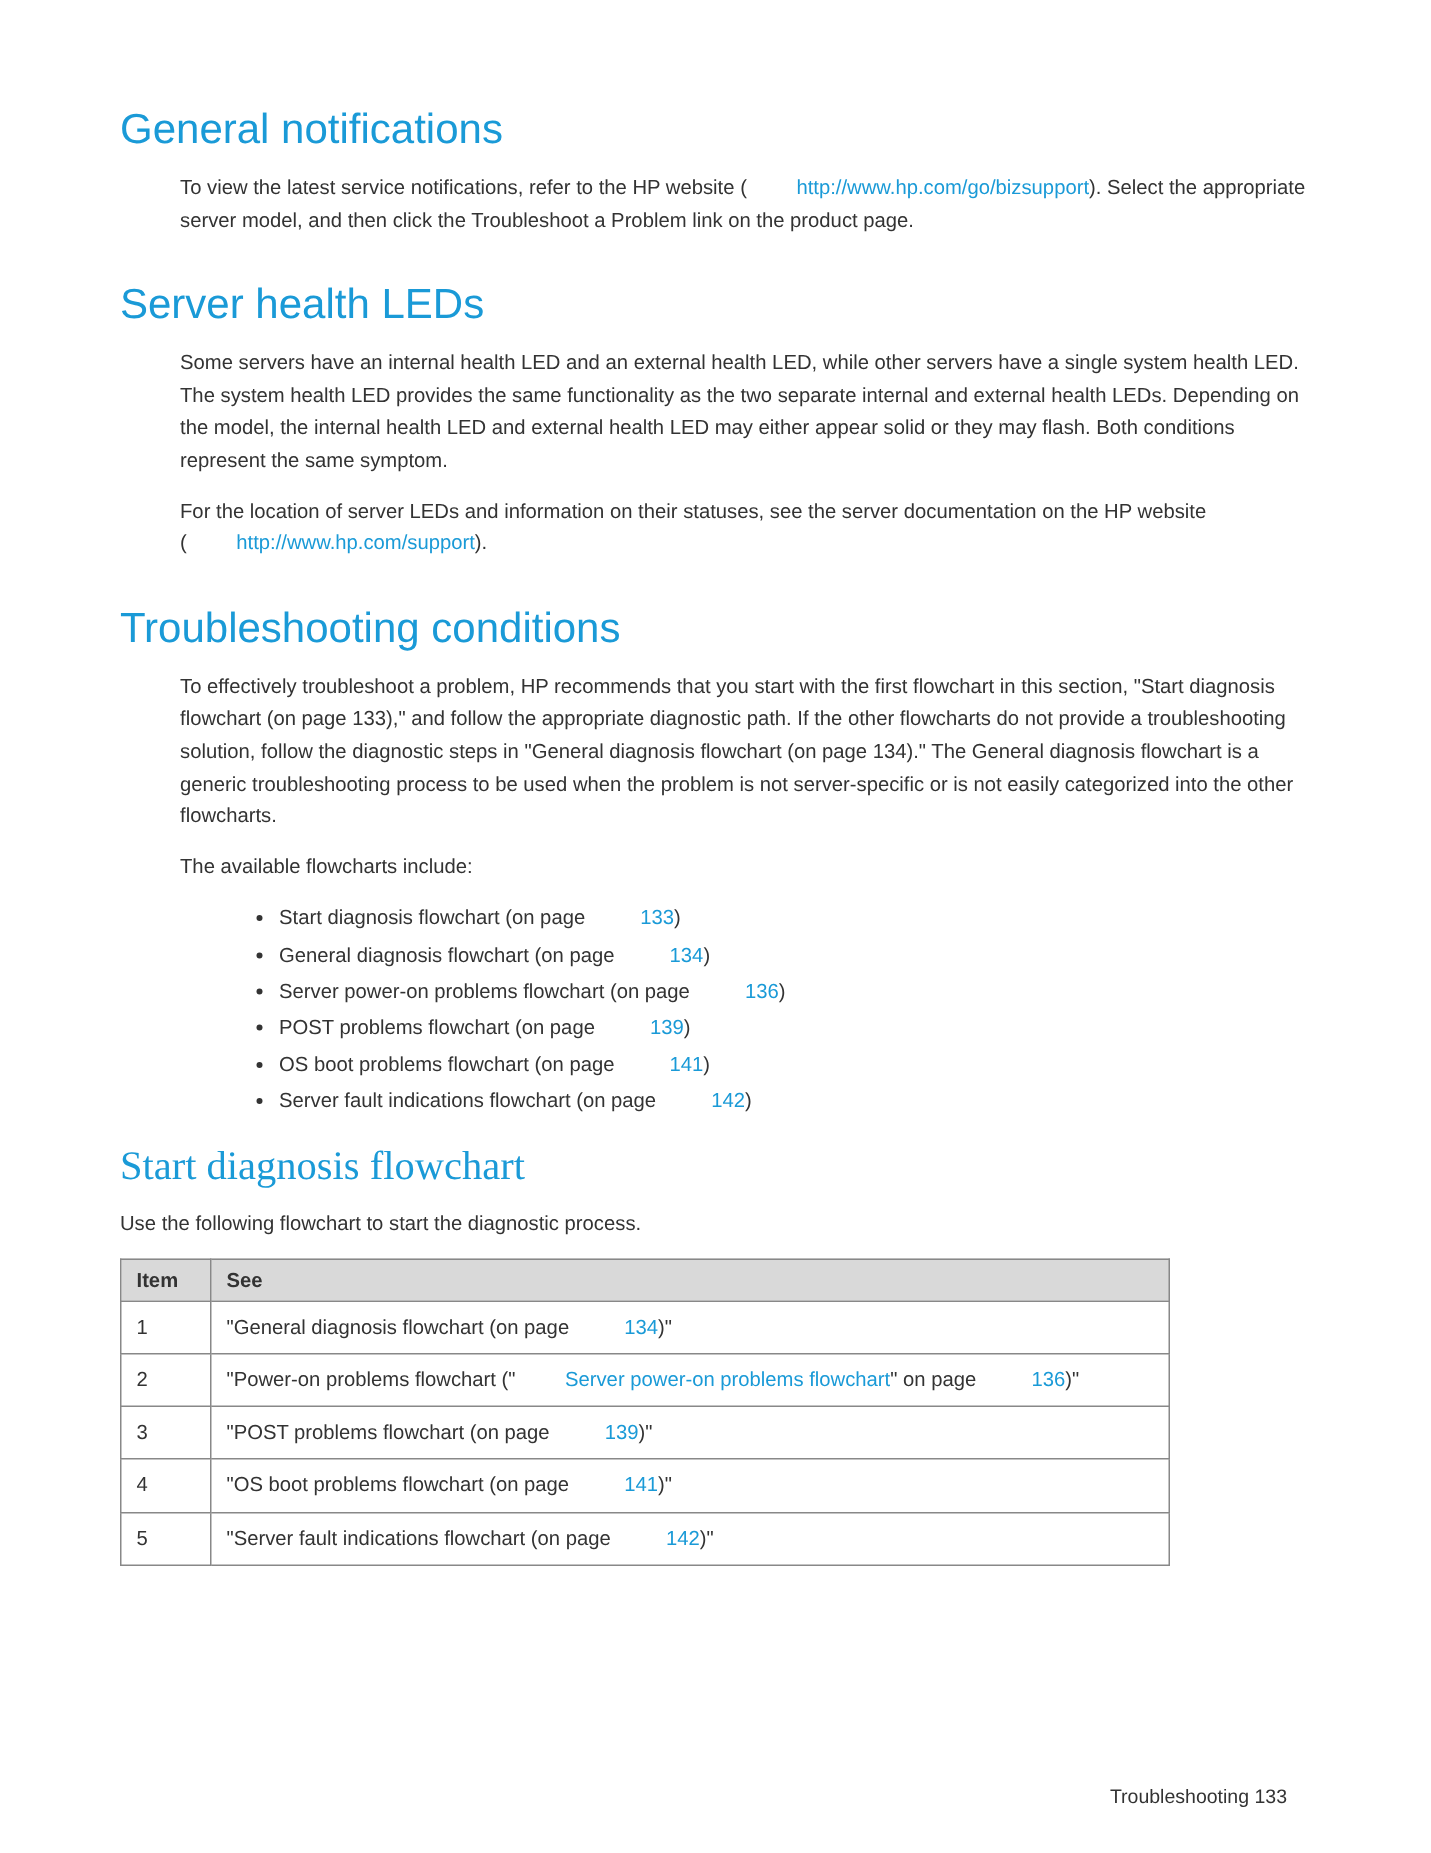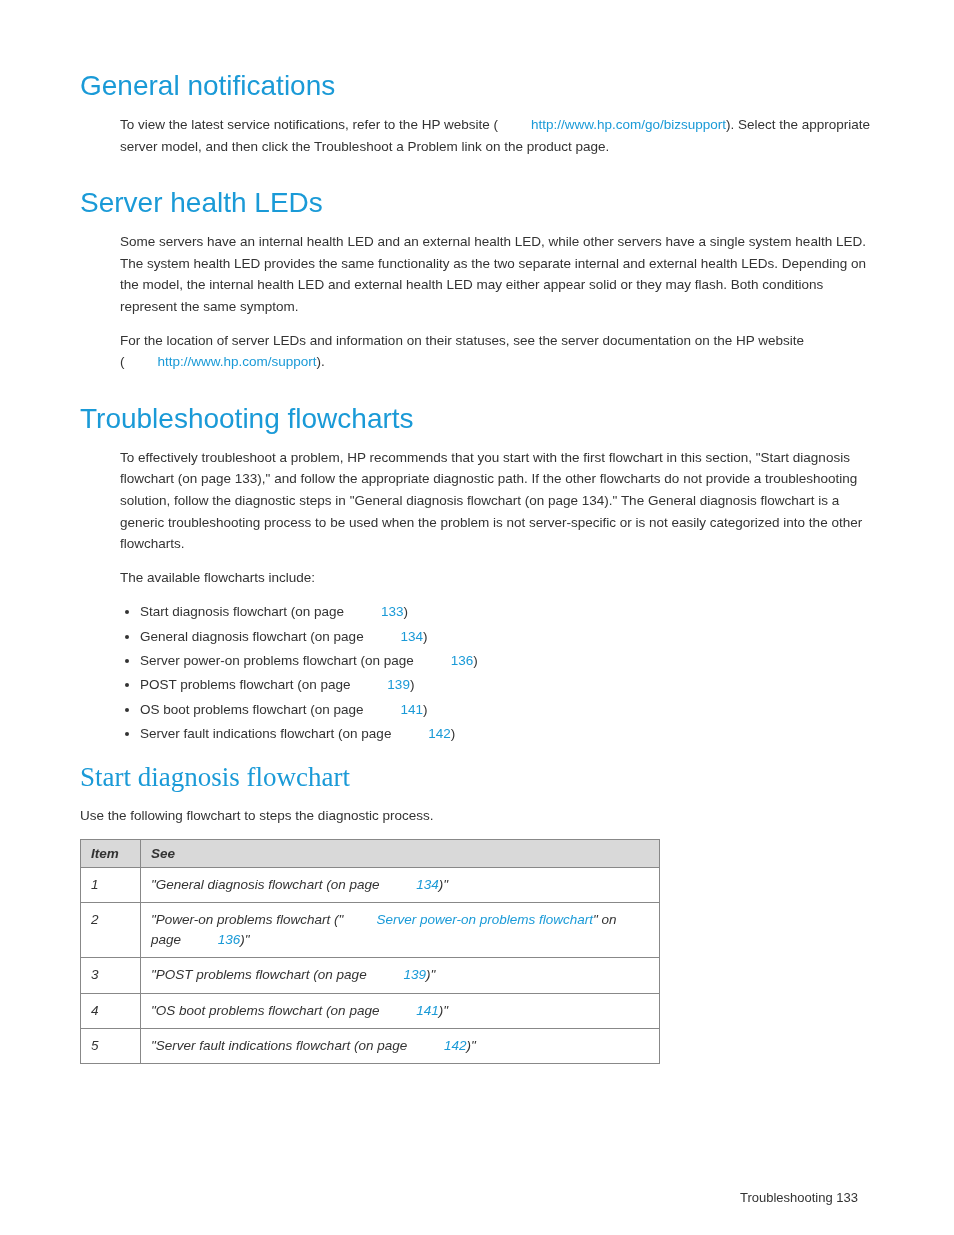--- a/index.html
+++ b/index.html
@@ -69,36 +69,36 @@
     .bullet-list {
       padding-left: 60px;
       margin-bottom: 16px;
     }
 
     .bullet-list li {
       list-style-type: disc;
       font-size: 13.5px;
       line-height: 1.8;
       color: #333333;
+      margin-left: 46px;
     }
 
     .bullet-list li a {
       color: #1a9ad7;
     }
 
     .table-container {
       margin-top: 10px;
       margin-bottom: 20px;
     }
 
     table.data-table {
       border-collapse: collapse;
-      width: 580px;
+      width: 700px;
       margin-left: 0;
-      font-style: italic;
     }
 
     table.data-table th {
       background-color: #d9d9d9;
       border: 1px solid #888888;
       padding: 6px 10px;
       text-align: left;
       font-weight: bold;
       font-size: 13.5px;
     }
@@ -136,21 +136,21 @@
   <p class="body-text">
     <span>To view the latest service notifications, refer to the HP website (</span><a href="#">http://www.hp.com/go/bizsupport</a><span>). Select the appropriate server model, and then click the </span><strong>Troubleshoot a Problem</strong><span> link on the product page.</span>
   </p>
 
   <h1 class="section-heading">Server health LEDs</h1>
   <p class="body-text">Some servers have an internal health LED and an external health LED, while other servers have a single system health LED. The system health LED provides the same functionality as the two separate internal and external health LEDs. Depending on the model, the internal health LED and external health LED may either appear solid or they may flash. Both conditions represent the same symptom.</p>
   <p class="body-text">
     <span>For the location of server LEDs and information on their statuses, see the server documentation on the HP website (</span><a href="#">http://www.hp.com/support</a><span>).</span>
   </p>
 
-  <h1 class="section-heading">Troubleshooting flowcharts</h1>
+  <h1 class="section-heading">Troubleshooting conditions</h1>
   <p class="body-text">To effectively troubleshoot a problem, HP recommends that you start with the first flowchart in this section, "Start diagnosis flowchart (on page 133)," and follow the appropriate diagnostic path. If the other flowcharts do not provide a troubleshooting solution, follow the diagnostic steps in "General diagnosis flowchart (on page 134)." The General diagnosis flowchart is a generic troubleshooting process to be used when the problem is not server-specific or is not easily categorized into the other flowcharts.</p>
   <p class="body-text">The available flowcharts include:</p>
 
   <ul class="bullet-list">
     <li>
       <span>Start diagnosis flowchart (on page </span><a href="#">133</a><span>)</span>
     </li>
     <li>
       <span>General diagnosis flowchart (on page </span><a href="#">134</a><span>)</span>
     </li>
@@ -162,21 +162,21 @@
     </li>
     <li>
       <span>OS boot problems flowchart (on page </span><a href="#">141</a><span>)</span>
     </li>
     <li>
       <span>Server fault indications flowchart (on page </span><a href="#">142</a><span>)</span>
     </li>
   </ul>
 
   <h2 class="sub-heading">Start diagnosis flowchart</h2>
-  <p class="body-text-no-indent">Use the following flowchart to steps the diagnostic process.</p>
+  <p class="body-text-no-indent">Use the following flowchart to start the diagnostic process.</p>
 
   <div class="table-container">
     <table class="data-table">
       <thead>
         <tr>
           <th>Item</th>
           <th>See</th>
         </tr>
       </thead>
       <tbody>

